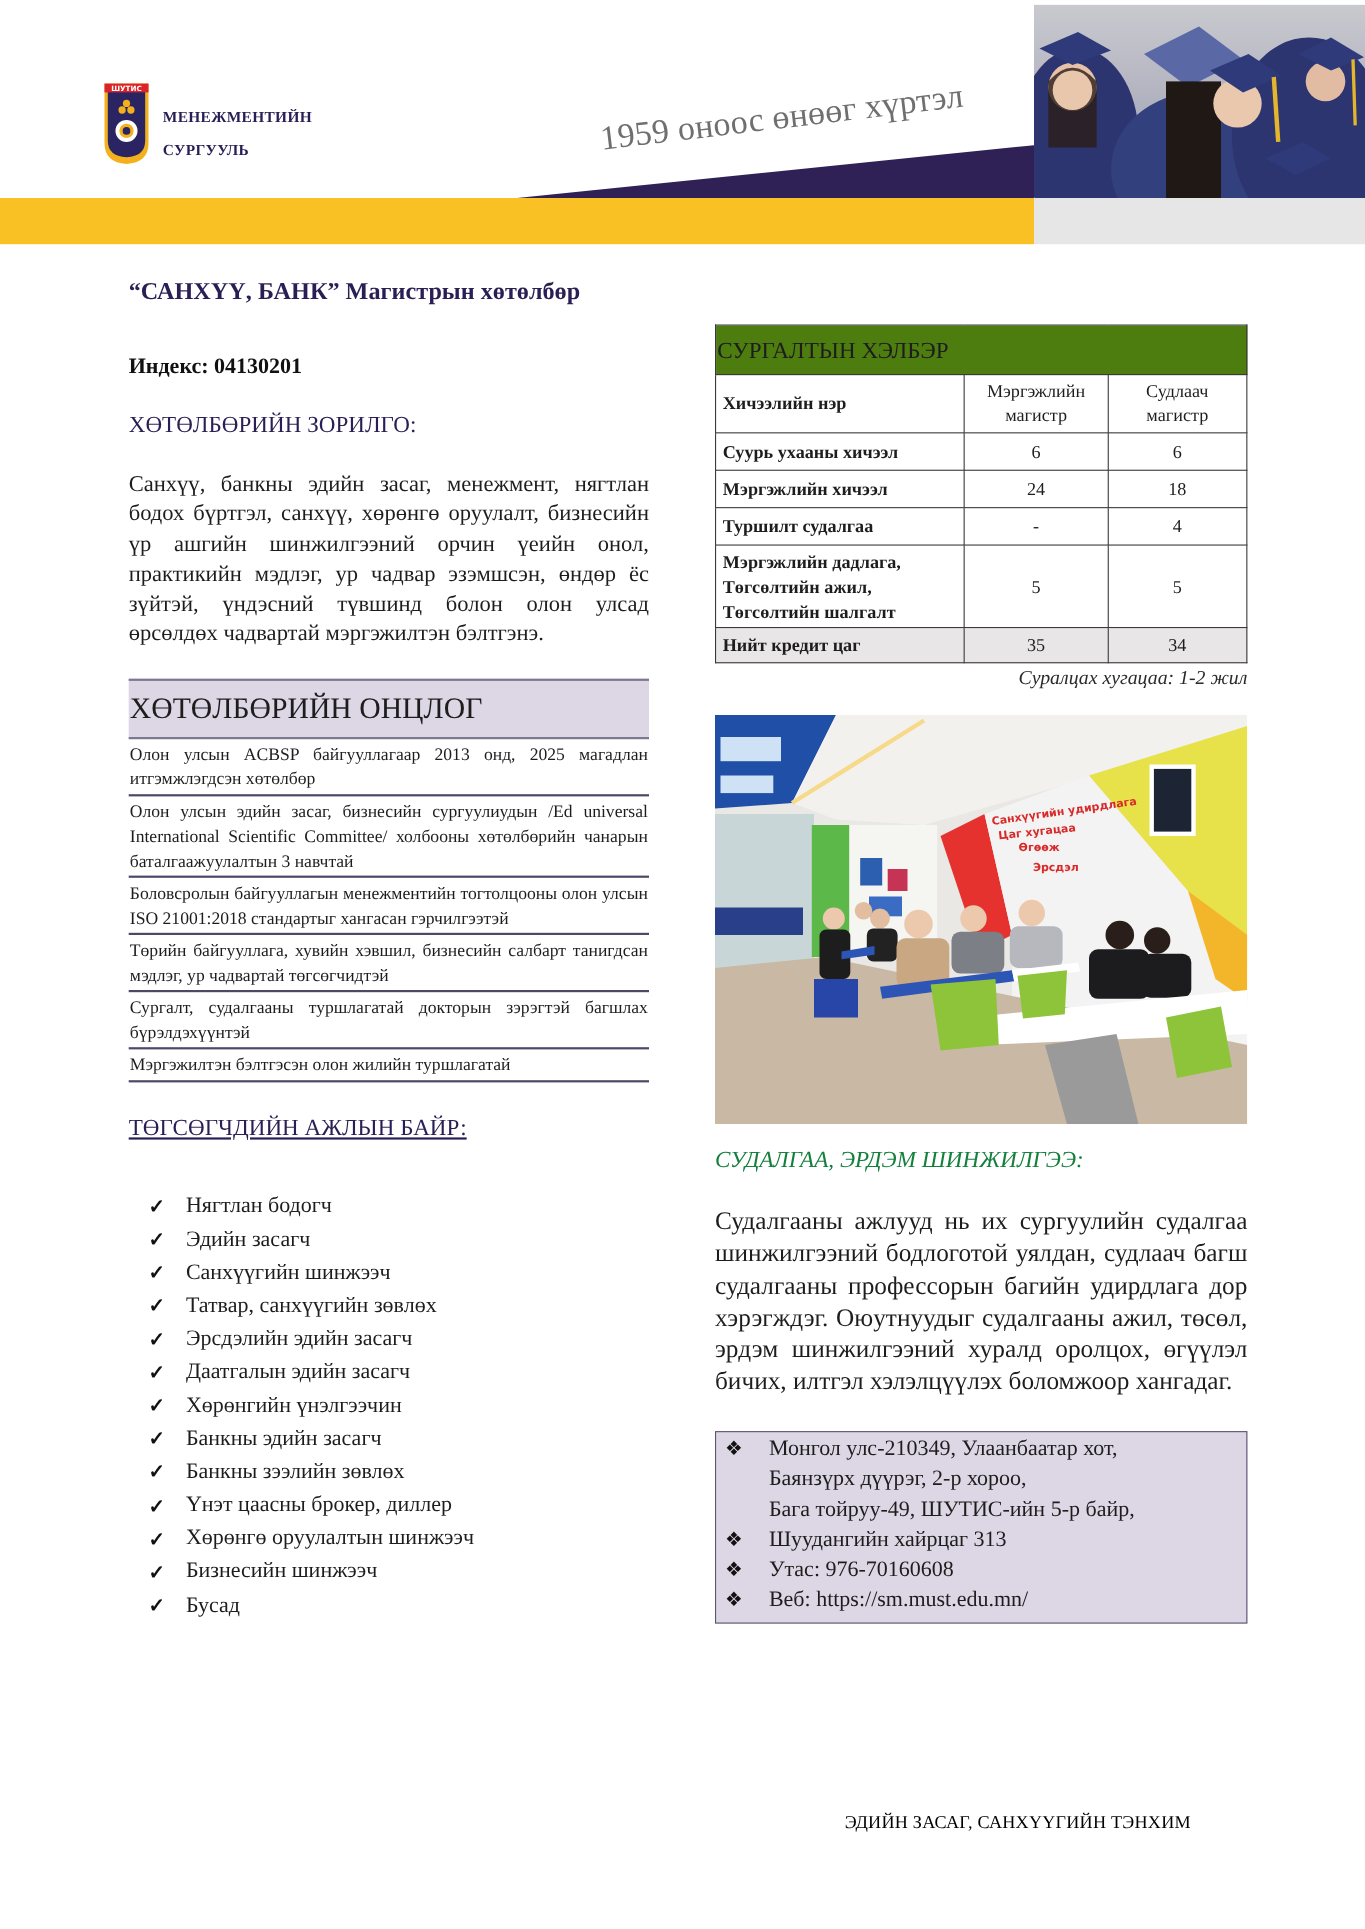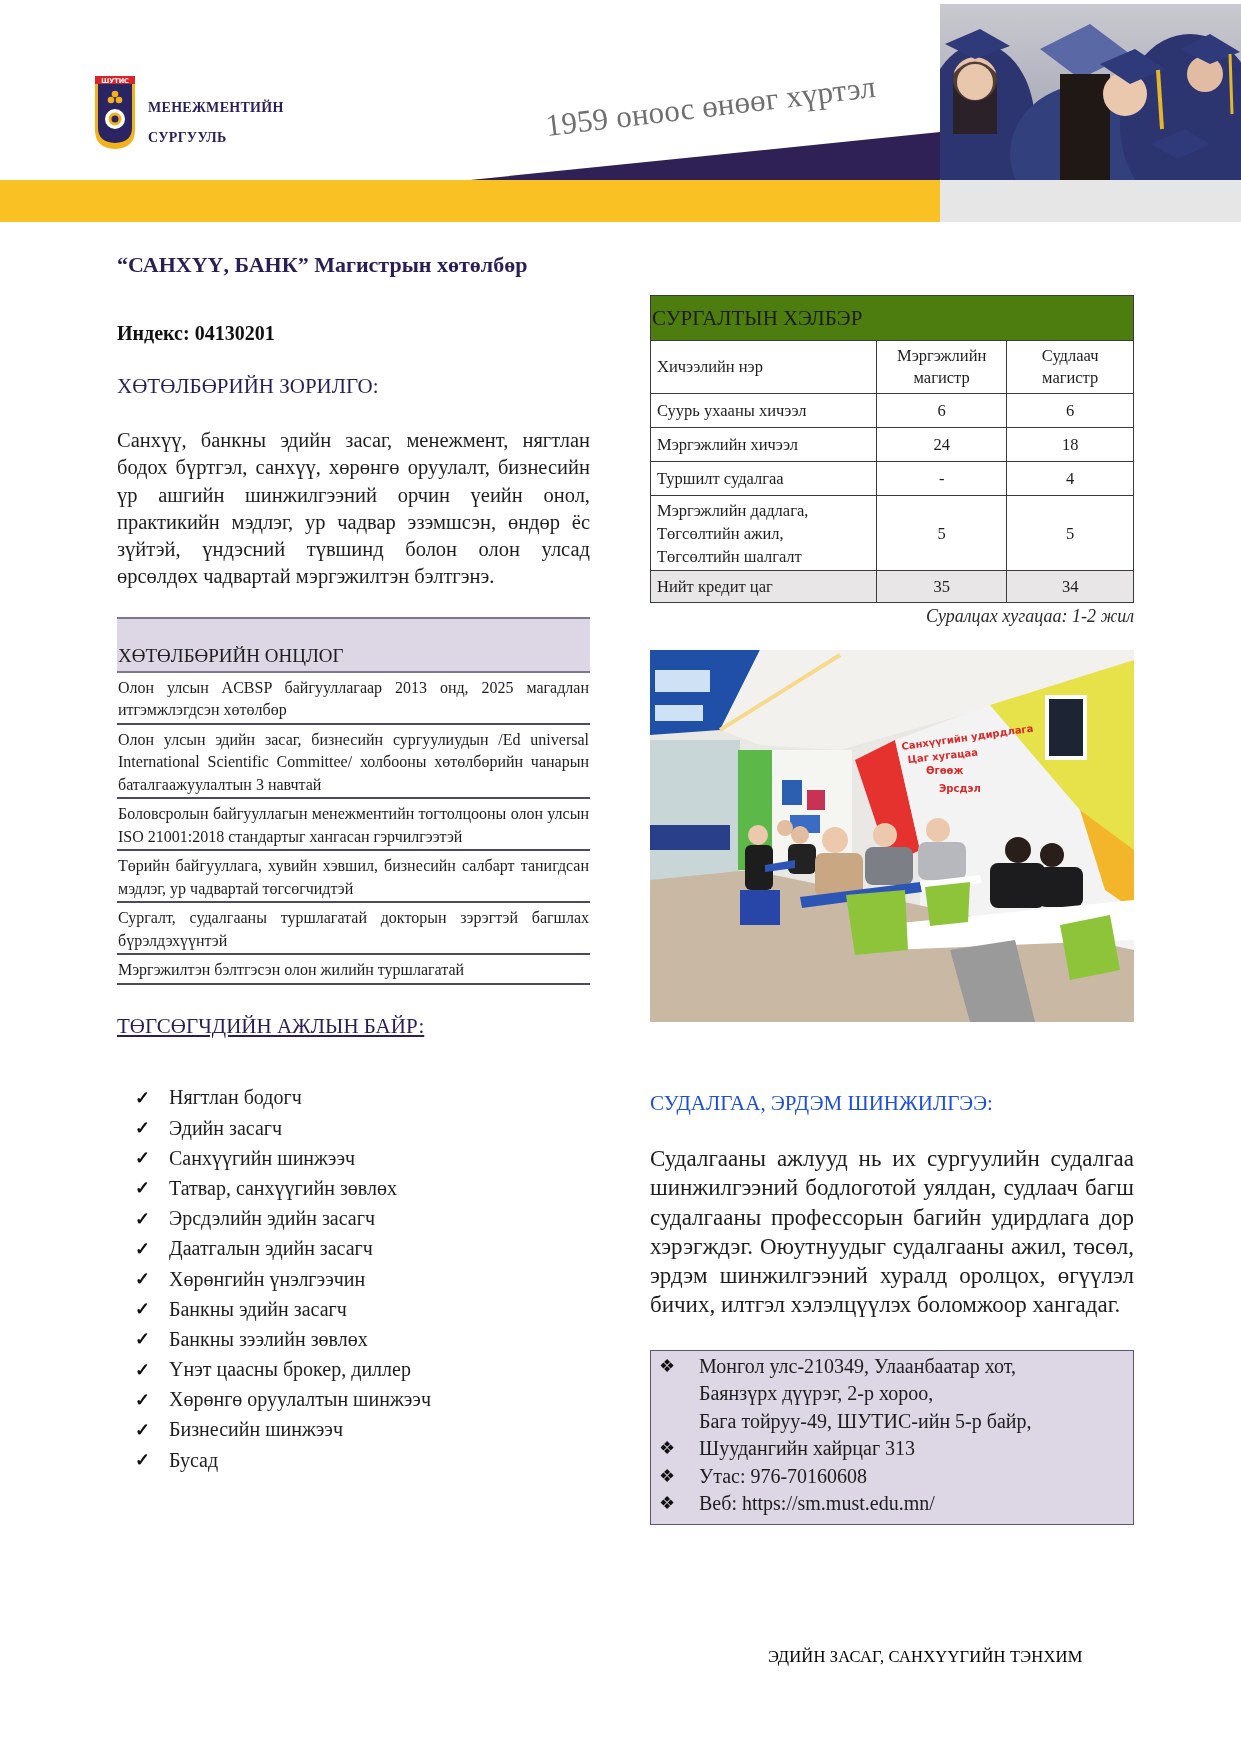--- a/index.html
+++ b/index.html
@@ -19,44 +19,44 @@
 
   
   .left { position: absolute; left: 117px; top: 252px; width: 473px; }
   .doc-title { font-size: 22px; font-weight: bold; color: #2a1f55; height: 42px; }
   .index { margin-top: 28px; font-size: 20px; font-weight: bold; color: #111; height: 26px; }
   .sec-heading { font-size: 21px; color: #2a1f55; }
   .goal-heading { margin-top: 26px; }
   .goal-text { margin-top: 28px; font-size: 20.5px; line-height: 27.3px; text-align: justify; text-align-last: left; color: #1d1d1d; }
 
   .feat { margin-top: 26px; width: 473px; }
-  .feat-head { background: #ddd6e4; border-top: 2px solid #7d7790; border-bottom: 2px solid #7d7790; height: 55px; padding: 26px 1px; font-size: 19px; color: #1d1d1d; }
+  .feat-head { background: #ddd6e4; border-top: 2px solid #7d7790; border-bottom: 2px solid #7d7790; height: 55px; padding: 10px 1px; font-size: 27px; color: #1d1d1d; }
   .feat-item { font-size: 16px; line-height: 22.5px; padding: 4px 1px 1px 1px; border-bottom: 2px solid #4e4868; text-align: justify; text-align-last: left; color: #1d1d1d; }
 
   .jobs-heading { margin-top: 29px; text-decoration: underline; }
   .jobs { margin-top: 44px; list-style: none; padding-left: 18px; }
   .jobs li { display: flex; align-items: center; height: 30.2px; font-size: 20px; color: #1d1d1d; }
   .check { width: 34px; font-size: 18px; font-weight: bold; color: #111; }
 
   
   .right { position: absolute; left: 650px; top: 295px; width: 484px; }
   table.credits { border-collapse: collapse; width: 484px; font-size: 16.5px; }
   table.credits td { border: 1.5px solid #3a3a3a; padding: 2px 6px; }
   .tb-title td { background: #4d7c0f; font-size: 21px; height: 45px; padding-left: 1px !important; }
   .tb-head td { height: 53px; line-height: 22px; }
-  .c1 { width: 242px; }
+  .c1 { width: 242px; font-weight: bold; }
   .c2, .c3 { text-align: center; width: 134px; }
   .tb-row td { height: 34px; }
   .tb-row.tall td { height: 75px; line-height: 23px; }
   .tb-total td { background: #e8e6e6; height: 32px; }
   .duration { font-size: 18px; font-style: italic; color: #2a2a2a; margin-top: 3px; text-align: right; }
 
   .photo { margin-top: 23px; width: 484px; height: 372px; overflow: hidden; }
 
-  .res-heading { margin-top: 69px; font-size: 21px; color: #1d4ed8; }
+  .res-heading { margin-top: 20px; font-size: 21px; color: #15803d; font-style: italic; }
   .res-text { margin-top: 28px; font-size: 23px; line-height: 29.3px; text-align: justify; text-align-last: left; color: #1d1d1d; }
 
   .contact { margin-top: 30px; background: #ddd6e4; border: 1.5px solid #5a5470; padding: 2px 8px 6px 8px; font-size: 20px; line-height: 27.5px; }
   .contact-row { display: flex; }
   .bullet { width: 40px; font-size: 18px; color: #111; }
   .indent { padding-left: 40px; }
 
   .footer { position: absolute; left: 768px; top: 1647px; font-size: 16.5px; color: #000000; letter-spacing: 0.2px; }
 </style>
 </head>

